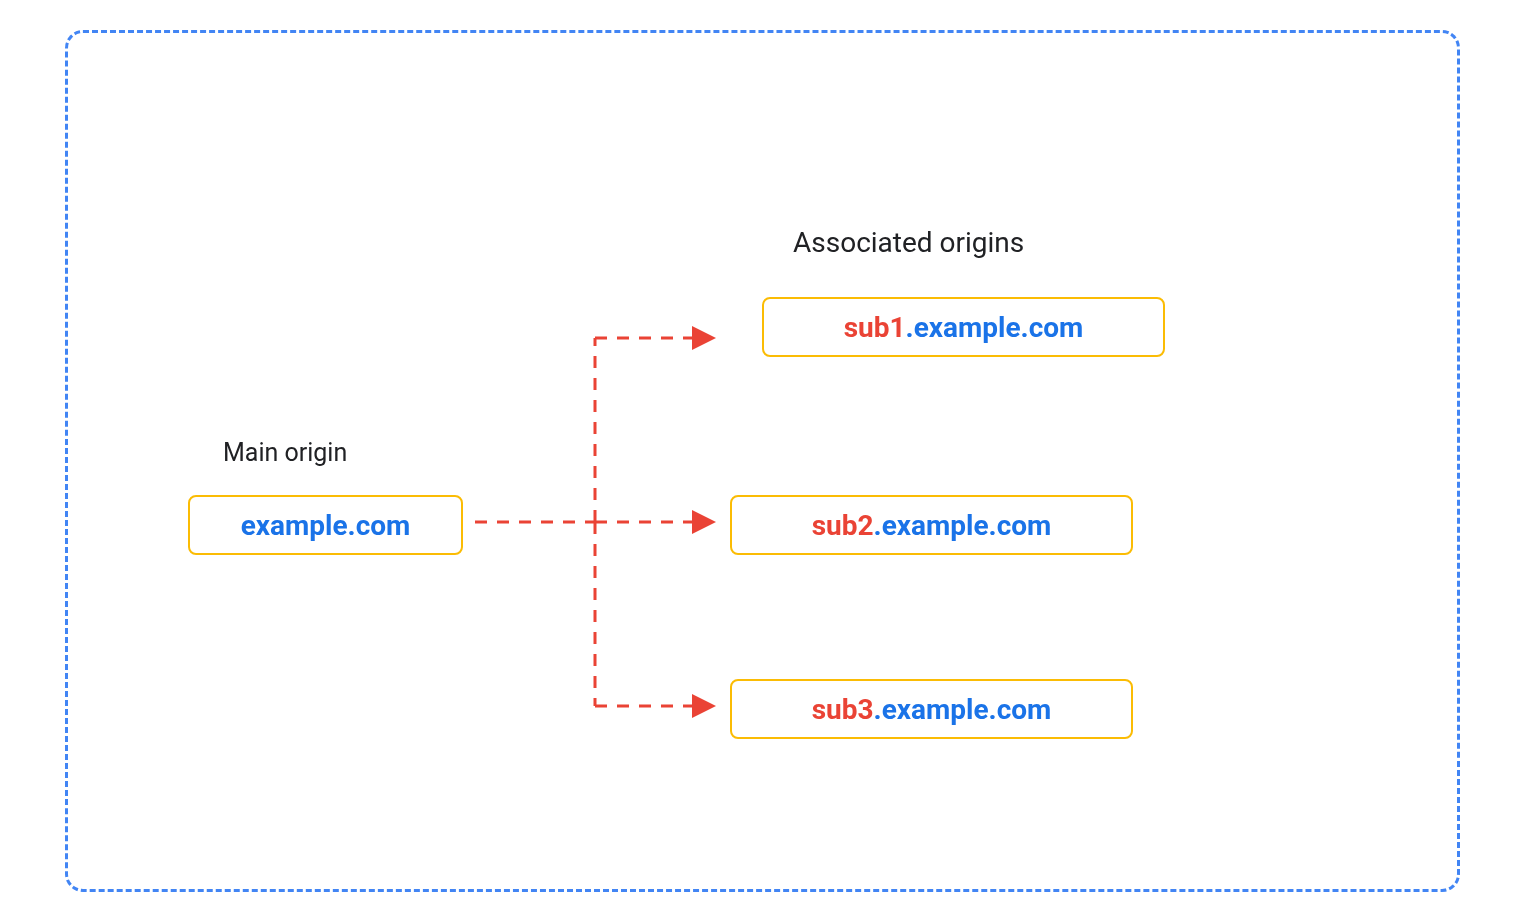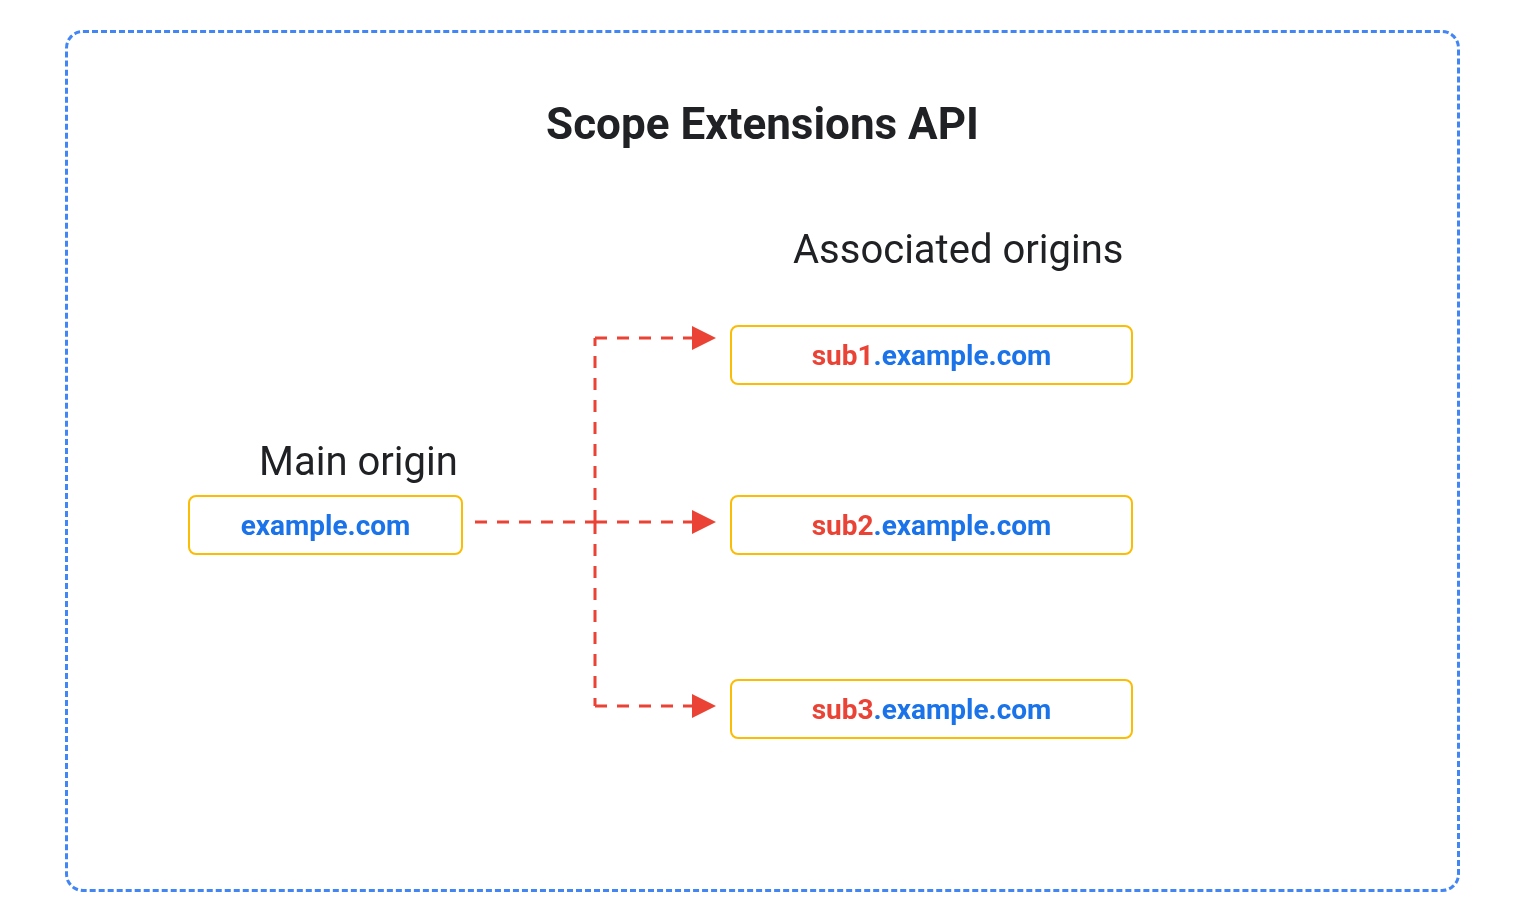--- a/index.html
+++ b/index.html
@@ -29,80 +29,78 @@
     left: 50%;
     transform: translateX(-50%);
     font-size: 44px;
     font-weight: 700;
     color: #202124;
   }
   .main-origin-label {
     position: absolute;
     top: 405px;
     left: 155px;
-    font-size: 40px;
+    font-size: 25px;
     font-weight: 400;
     color: #202124;
-    margin-left: 36px;
   }
   .main-origin-box {
     position: absolute;
     top: 462px;
     left: 120px;
     width: 275px;
     height: 60px;
     border: 2px solid #FBBC04;
     border-radius: 8px;
     display: flex;
     align-items: center;
     justify-content: center;
     font-size: 28px;
     font-weight: 700;
     color: #1A73E8;
   }
   .associated-label {
     position: absolute;
     top: 193px;
     left: 725px;
-    font-size: 40px;
+    font-size: 28px;
     font-weight: 400;
     color: #202124;
   }
   .assoc-box {
     position: absolute;
     left: 662px;
     width: 403px;
     height: 60px;
     border: 2px solid #FBBC04;
     border-radius: 8px;
     display: flex;
     align-items: center;
     justify-content: center;
     font-size: 28px;
     font-weight: 700;
   }
-  .assoc-box-1 { top: 292px; }
+  .assoc-box-1 { top: 264px; margin-left: 32px; }
   .assoc-box-2 { top: 462px; text-align: right; }
   .assoc-box-3 { top: 646px; text-align: center; }
   .sub-red { color: #EA4335; }
   .sub-blue { color: #1A73E8; }
   .arrow-svg {
     position: absolute;
     top: 0;
     left: 0;
     width: 1520px;
     height: 914px;
     pointer-events: none;
   }
 </style>
 </head>
 <body>
 
 <div class="container">
-  <div class="title">Scope Extensions API</div>
 
   <div class="main-origin-label">Main origin</div>
   <div class="main-origin-box">
     <span>example.com</span>
   </div>
 
   <div class="associated-label">Associated origins</div>
 
   <div class="assoc-box assoc-box-1">
     <span class="sub-red">sub1</span>

